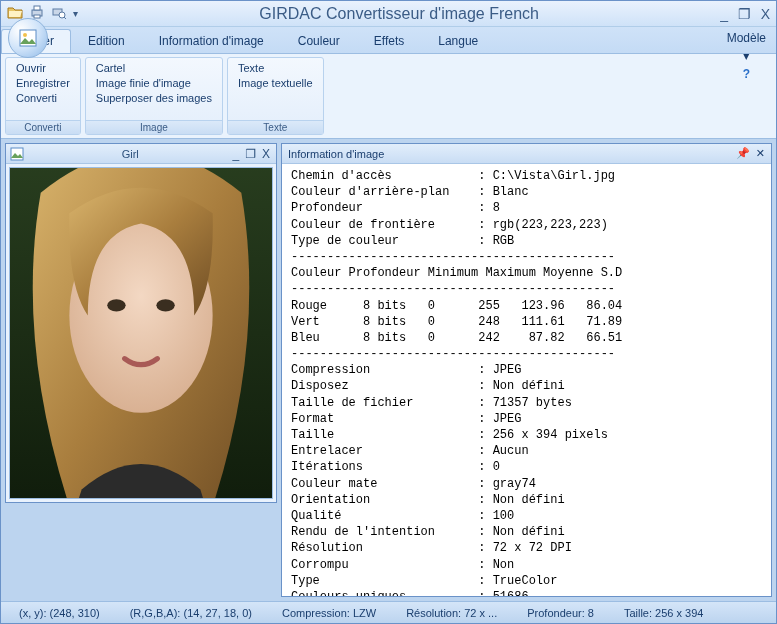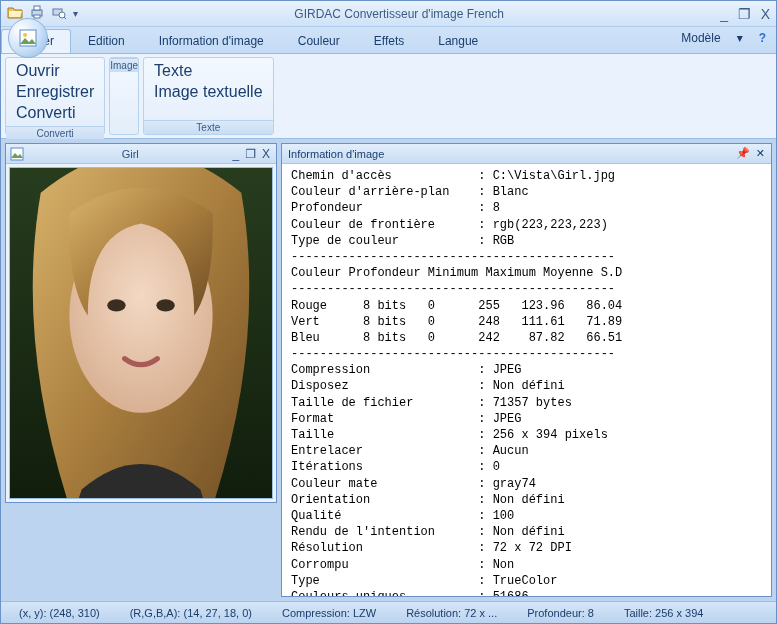--- a/index.html
+++ b/index.html
@@ -1,33 +1,33 @@
 <!DOCTYPE html>
 <html><head>
 <meta charset="utf-8">
 <style>
   * { box-sizing: border-box; margin: 0; padding: 0; font-family: "Segoe UI", Tahoma, sans-serif; }
   body { width: 777px; height: 624px; overflow: hidden; background: #bdd6f0; }
   .appwin { width: 777px; height: 624px; background: linear-gradient(#d8e8fb,#c2d9f3); border: 1px solid #6a92c8; display:flex; flex-direction:column; }
   .titlebar { height:26px; display:flex; align-items:center; padding:0 6px; background: linear-gradient(#e9f2fd,#cfe2f8); border-bottom:1px solid #b0cde9; }
   .qat { display:flex; align-items:center; gap:6px; }
   .qat svg { width:16px; height:16px; }
-  .title-txt { flex:1; text-align:center; color:#3b5c86; font-size:12px; }
+  .title-txt { flex:1; text-align:center; color:#3b5c86; font-size:16px; }
   .winctl { display:flex; gap:10px; color:#3b5c86; }
   .winctl span { cursor:pointer; font-size:14px; line-height:14px; }
   .orb { position:absolute; top:18px; left:8px; width:40px; height:40px; border-radius:50%; background:radial-gradient(circle at 30% 30%,#fff,#cfe3f9,#8db8e6); border:1px solid #8fb4dc; display:flex; align-items:center; justify-content:center; z-index:5;}
   .orb svg{width:20px;height:20px;}
   .ribbon-tabs { height:26px; display:flex; align-items:flex-end; gap:0; background: linear-gradient(#cfe2f8,#c4dbf5); position:relative; }
   .rtab { padding:4px 16px 5px; font-size:12px; color:#1a3e6e; cursor:pointer; border:1px solid transparent; border-bottom:none; }
   .rtab.active { background:#eaf3fd; border-color:#9cbde2; border-top-left-radius:3px; border-top-right-radius:3px; }
-  .modele { position:absolute; right:10px; top:4px; font-size:12px; color:#1a3e6e; display:flex; align-items:center; gap:16px; }
+  .modele { position:absolute; right:10px; top:4px; font-size:12px; color:#1a3e6e; display:flex; align-items:center; gap:4px;flex-direction:column; }
   .ribbon-body { height:86px; background:#eaf3fd; border-top:1px solid #9cbde2; border-bottom:1px solid #9cbde2; display:flex; padding:3px 4px; }
   .rgroup { border:1px solid #b8d2ee; border-radius:3px; background:linear-gradient(#f3f8fe,#e3eefb); margin-right:4px; display:flex; flex-direction:column; }
   .rgroup-items { flex:1; padding:4px 10px; display:flex; flex-direction:column; gap:3px; }
-  .rgroup-items span { font-size:16px; color:#1a3e6e; cursor:pointer; white-space:nowrap; }
+  .rgroup-items span { font-size:11px; color:#1a3e6e; cursor:pointer; white-space:nowrap; }
   .rgroup-label { text-align:center; font-size:10px; color:#3b5c86; background:linear-gradient(#dbe9f9,#c9ddf4); border-top:1px solid #b8d2ee; padding:1px 0; }
   .workspace { flex:1; display:flex; background:#bcd4ef; overflow:hidden; }
   .leftpane { width:280px; padding:4px; }
   .docwin { border:1px solid #6a92c8; background:#e9f2fd; height:360px; display:flex; flex-direction:column; }
   .doc-tb { height:20px; background:linear-gradient(#e2eefb,#c9ddf4); display:flex; align-items:center; border-bottom:1px solid #a9c6e6; }
   .doc-ico{width:14px;height:14px;margin:0 4px;}
   .doc-title { flex:1; text-align:center; font-size:11px; color:#2d517c; }
   .doc-ctl { display:flex; gap:6px; padding-right:6px; color:#2d517c; font-size:12px;}
   .doc-body { flex:1; background:#fff; margin:3px; border:1px solid #9cbde2; display:flex; align-items:center; justify-content:center; overflow:hidden;}
   .photo { width:100%; height:100%; object-fit:cover; }
@@ -95,20 +95,25 @@
   <div class="ribbon-body">
     <div class="rgroup">
       <div class="rgroup-items">
         <span>Ouvrir</span>
         <span>Enregistrer</span>
         <span>Converti</span>
       </div>
       <div class="rgroup-label">Converti</div>
     </div>
     <div class="rgroup">
+      <div class="rgroup-items">
+        <span>Cartel</span>
+        <span>Image finie d'image</span>
+        <span>Superposer des images</span>
+      </div>
       <div class="rgroup-label">Image</div>
     </div>
     <div class="rgroup">
       <div class="rgroup-items">
         <span>Texte</span>
         <span>Image textuelle</span>
       </div>
       <div class="rgroup-label">Texte</div>
     </div>
   </div>

